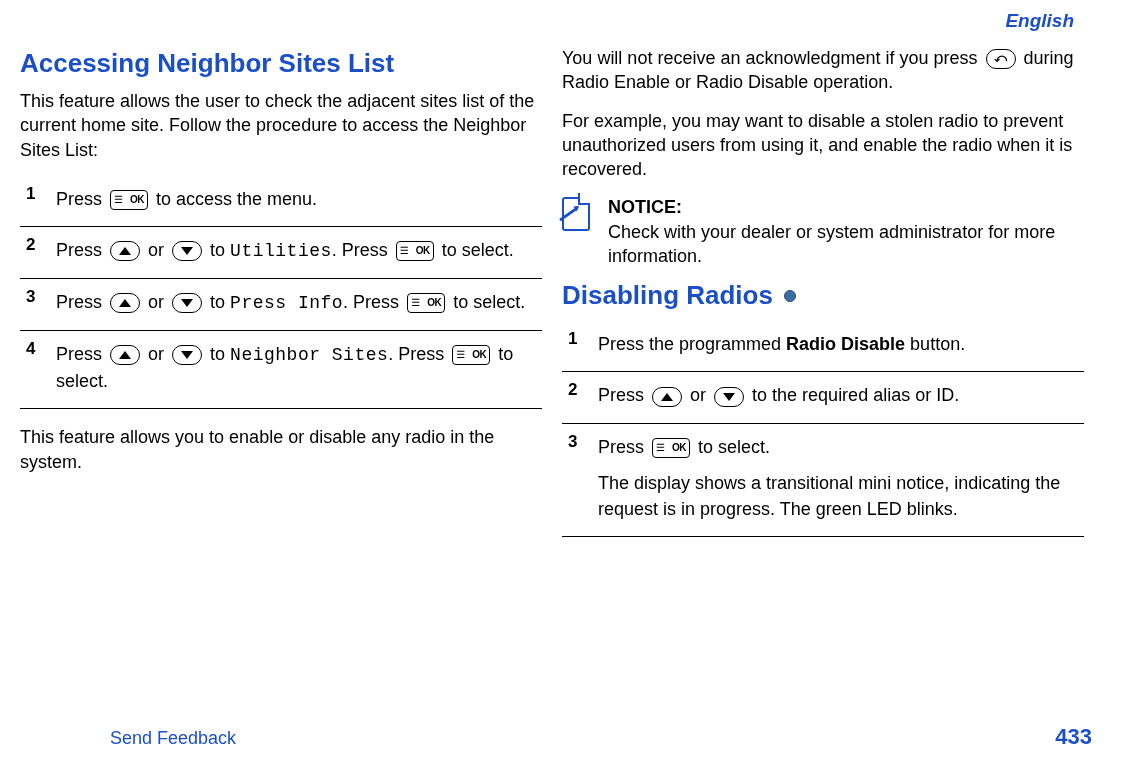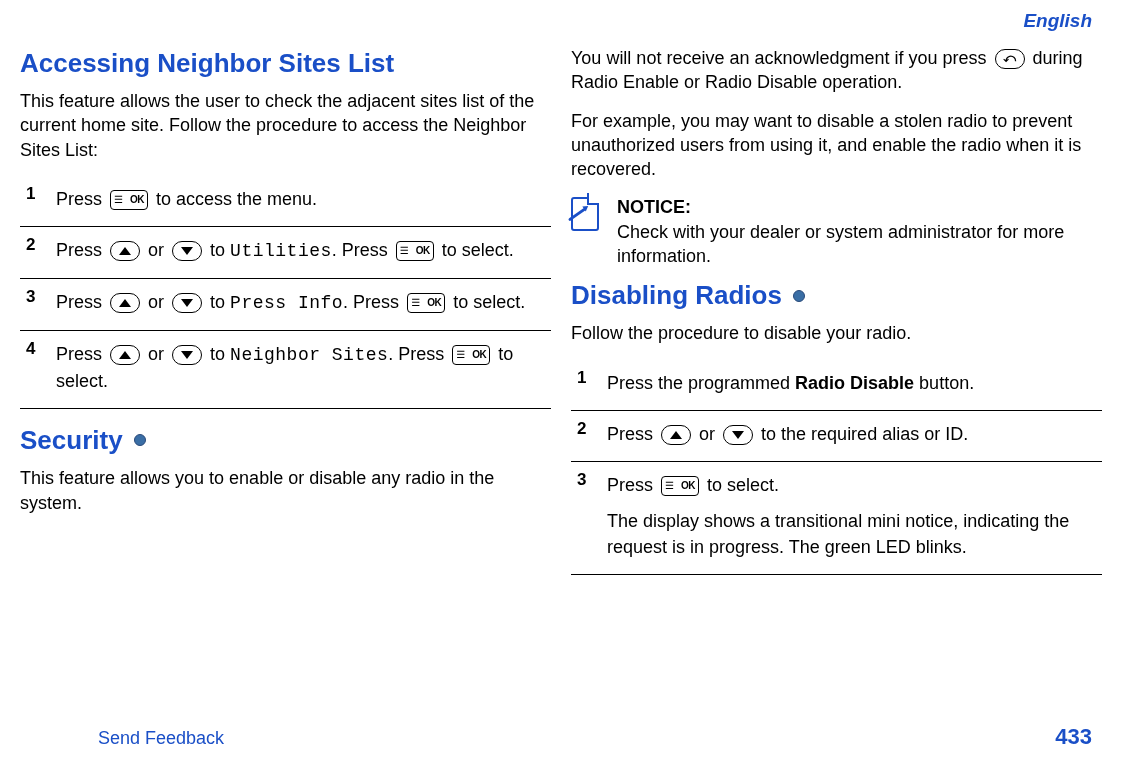--- a/index.html
+++ b/index.html
@@ -7,21 +7,21 @@
     margin: 0;
     padding: 0;
     width: 1132px;
     height: 762px;
     font-family: Arial, Helvetica, sans-serif;
     font-size: 18px;
     color: #000;
     background: #fff;
   }
   .page {
-    padding: 10px 30px 0 20px;
+    padding: 10px 48px 0 20px;
     height: 100%;
     position: relative;
   }
   .lang {
     text-align: right;
     color: #1a4fc7;
     font-weight: bold;
     font-style: italic;
     font-size: 19px;
     margin: 0 0 8px 0;
@@ -204,21 +204,21 @@
     height: 0;
     border-top: 3.5px solid transparent;
     border-bottom: 3.5px solid transparent;
     border-left: 5px solid #1a4fc7;
   }
   .notice-body { flex: 1; line-height: 1.35; }
   
   .footer {
     position: absolute;
     bottom: 12px;
-    left: 8px;
+    left: 20px;
     right: 30px;
     display: flex;
     justify-content: space-between;
     align-items: baseline;
     padding: 0 10px 0 90px;
   }
   .feedback {
     color: #1a4fc7;
     font-size: 18px;
   }
@@ -271,24 +271,20 @@
           <span class="icon arrow-btn arrow-up"><span class="tri"></span></span>
           <span> or </span>
           <span class="icon arrow-btn arrow-down"><span class="tri"></span></span>
           <span> to </span>
           <span class="mono">Neighbor Sites</span><span>. Press </span>
           <span class="icon ok-btn"></span>
           <span> to select.</span>
         </li>
       </ol>
 
-      <h2 class="section">
-        <span>Security</span>
-        <span class="dot"></span>
-      </h2>
       <p class="body">This feature allows you to enable or disable any radio in the system.</p>
     </div>
 
     <div class="col">
       <p class="body">
         <span>You will not receive an acknowledgment if you press </span>
         <span class="icon back-btn"></span>
         <span> during Radio Enable or Radio Disable operation.</span>
       </p>
       <p class="body">For example, you may want to disable a stolen radio to prevent unauthorized users from using it, and enable the radio when it is recovered.</p>
@@ -301,21 +297,20 @@
         <div class="notice-body">
           <span class="b">NOTICE:</span><br>
           <span>Check with your dealer or system administrator for more information.</span>
         </div>
       </div>
 
       <h2 class="section">
         <span>Disabling Radios</span>
         <span class="dot"></span>
       </h2>
-      <p class="body">Follow the procedure to disable your radio.</p>
 
       <ol class="steps">
         <li>
           <span>Press the programmed </span><span class="b">Radio Disable</span><span> button.</span>
         </li>
         <li>
           <span>Press </span>
           <span class="icon arrow-btn arrow-up"><span class="tri"></span></span>
           <span> or </span>
           <span class="icon arrow-btn arrow-down"><span class="tri"></span></span>

